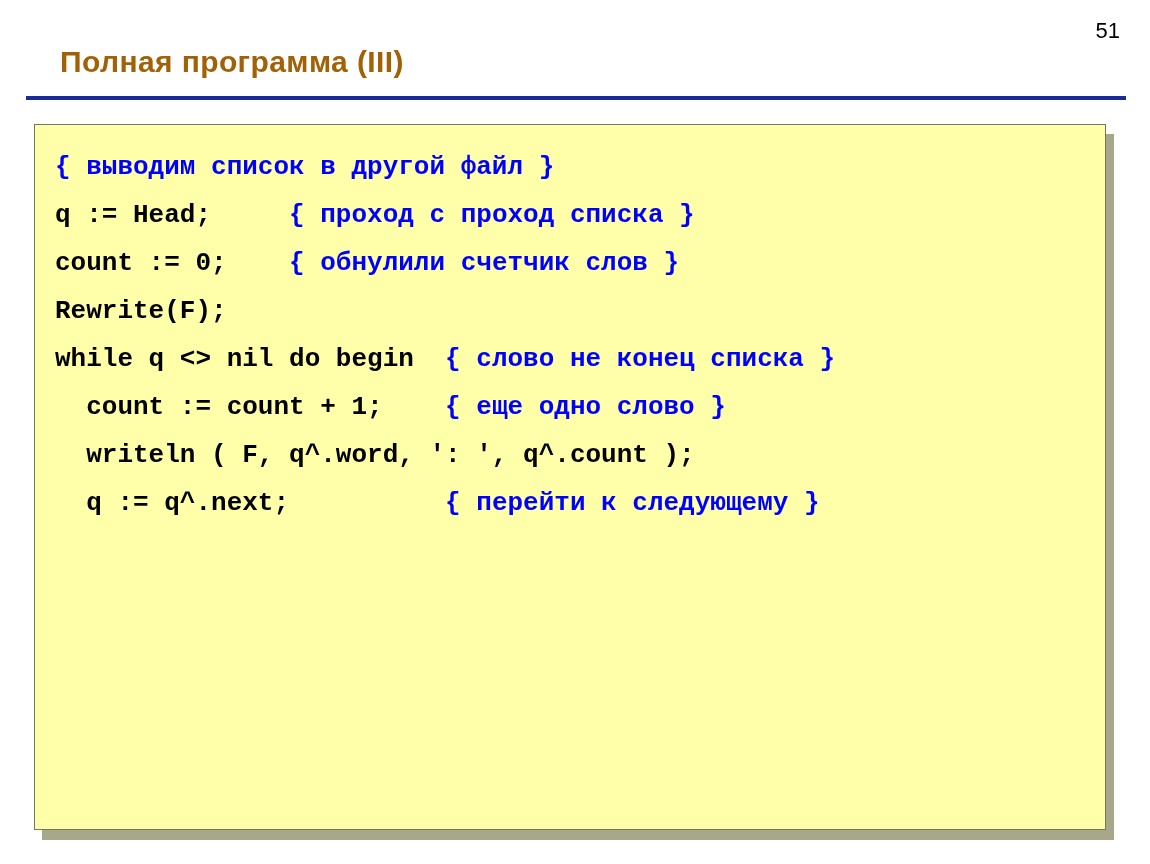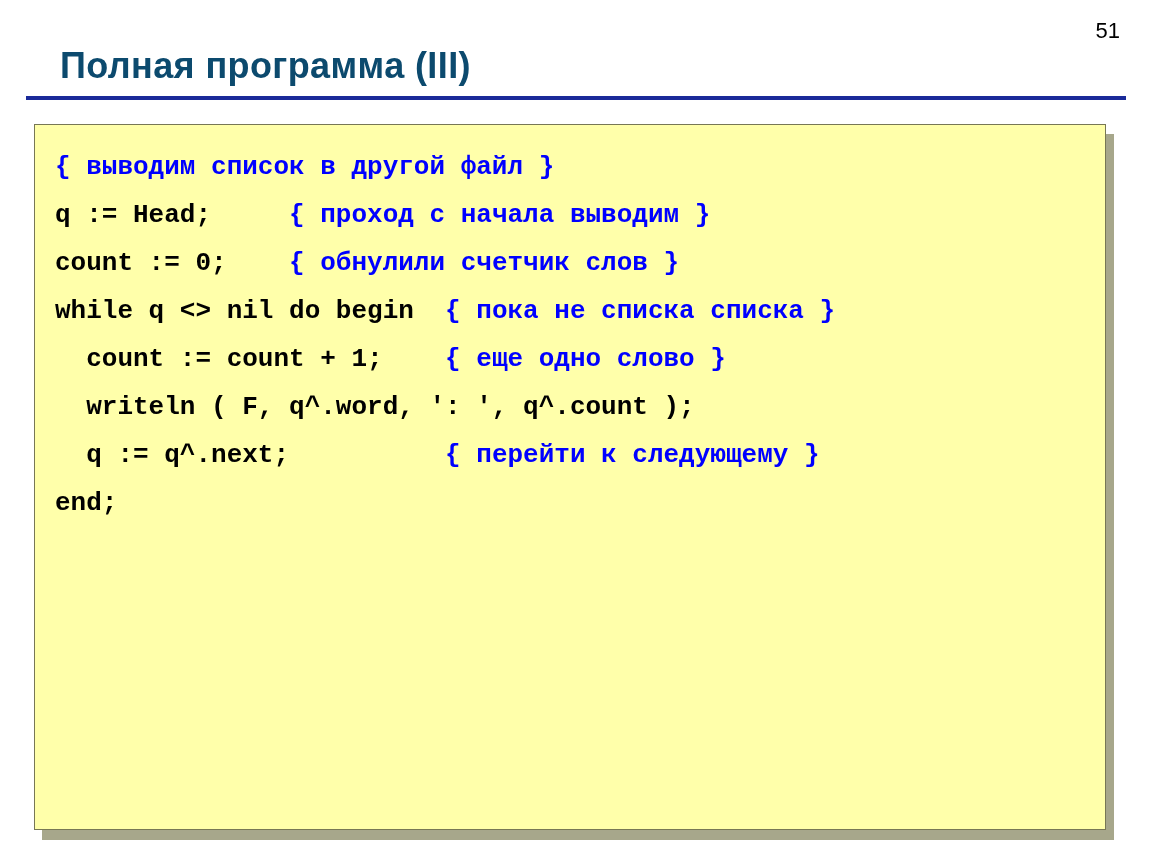--- a/index.html
+++ b/index.html
@@ -15,23 +15,23 @@
       position: absolute;
       top: 18px;
       right: 30px;
       font-size: 22px;
       color: #000;
     }
     .title {
       position: absolute;
       left: 60px;
       top: 45px;
-      font-size: 36px;
+      font-size: 30px;
       font-weight: 900;
-      color: #0c4a6e;
+      color: #a16207;
       letter-spacing: 0.4px;
     }
     .title-underline {
       position: absolute;
       left: 26px;
       top: 96px;
       width: 1100px;
       height: 4px;
       background: #1a2a99;
     }
@@ -70,20 +70,20 @@
 
 <div class="page-number">51</div>
 
 <div class="title">Полная программа (III)</div>
 <div class="title-underline"></div>
 
 <div class="code-shadow"></div>
 
 <div class="code-block" id="code-block">
     <div class="code-line"><span class="cmt">{ выводим список в другой файл }</span></div>
-    <div class="code-line"><span>q := Head;     </span><span class="cmt">{ проход с начала выводим }</span></div>
+    <div class="code-line"><span>q := Head;     </span><span class="cmt">{ проход с проход списка }</span></div>
     <div class="code-line"><span>count := 0;    </span><span class="cmt">{ обнулили счетчик слов }</span></div>
-    <div class="code-line"><span>while q &lt;&gt; nil do begin  </span><span class="cmt">{ пока не списка списка }</span></div>
+    <div class="code-line"><span>Rewrite(F);</span></div>
+    <div class="code-line"><span>while q &lt;&gt; nil do begin  </span><span class="cmt">{ слово не конец списка }</span></div>
     <div class="code-line"><span>  count := count + 1;    </span><span class="cmt">{ еще одно слово }</span></div>
     <div class="code-line"><span>  writeln ( F, q^.word, ': ', q^.count );</span></div>
     <div class="code-line"><span>  q := q^.next;          </span><span class="cmt">{ перейти к следующему }</span></div>
-    <div class="code-line"><span>end;</span></div>
   </div>
 
 </body></html>

